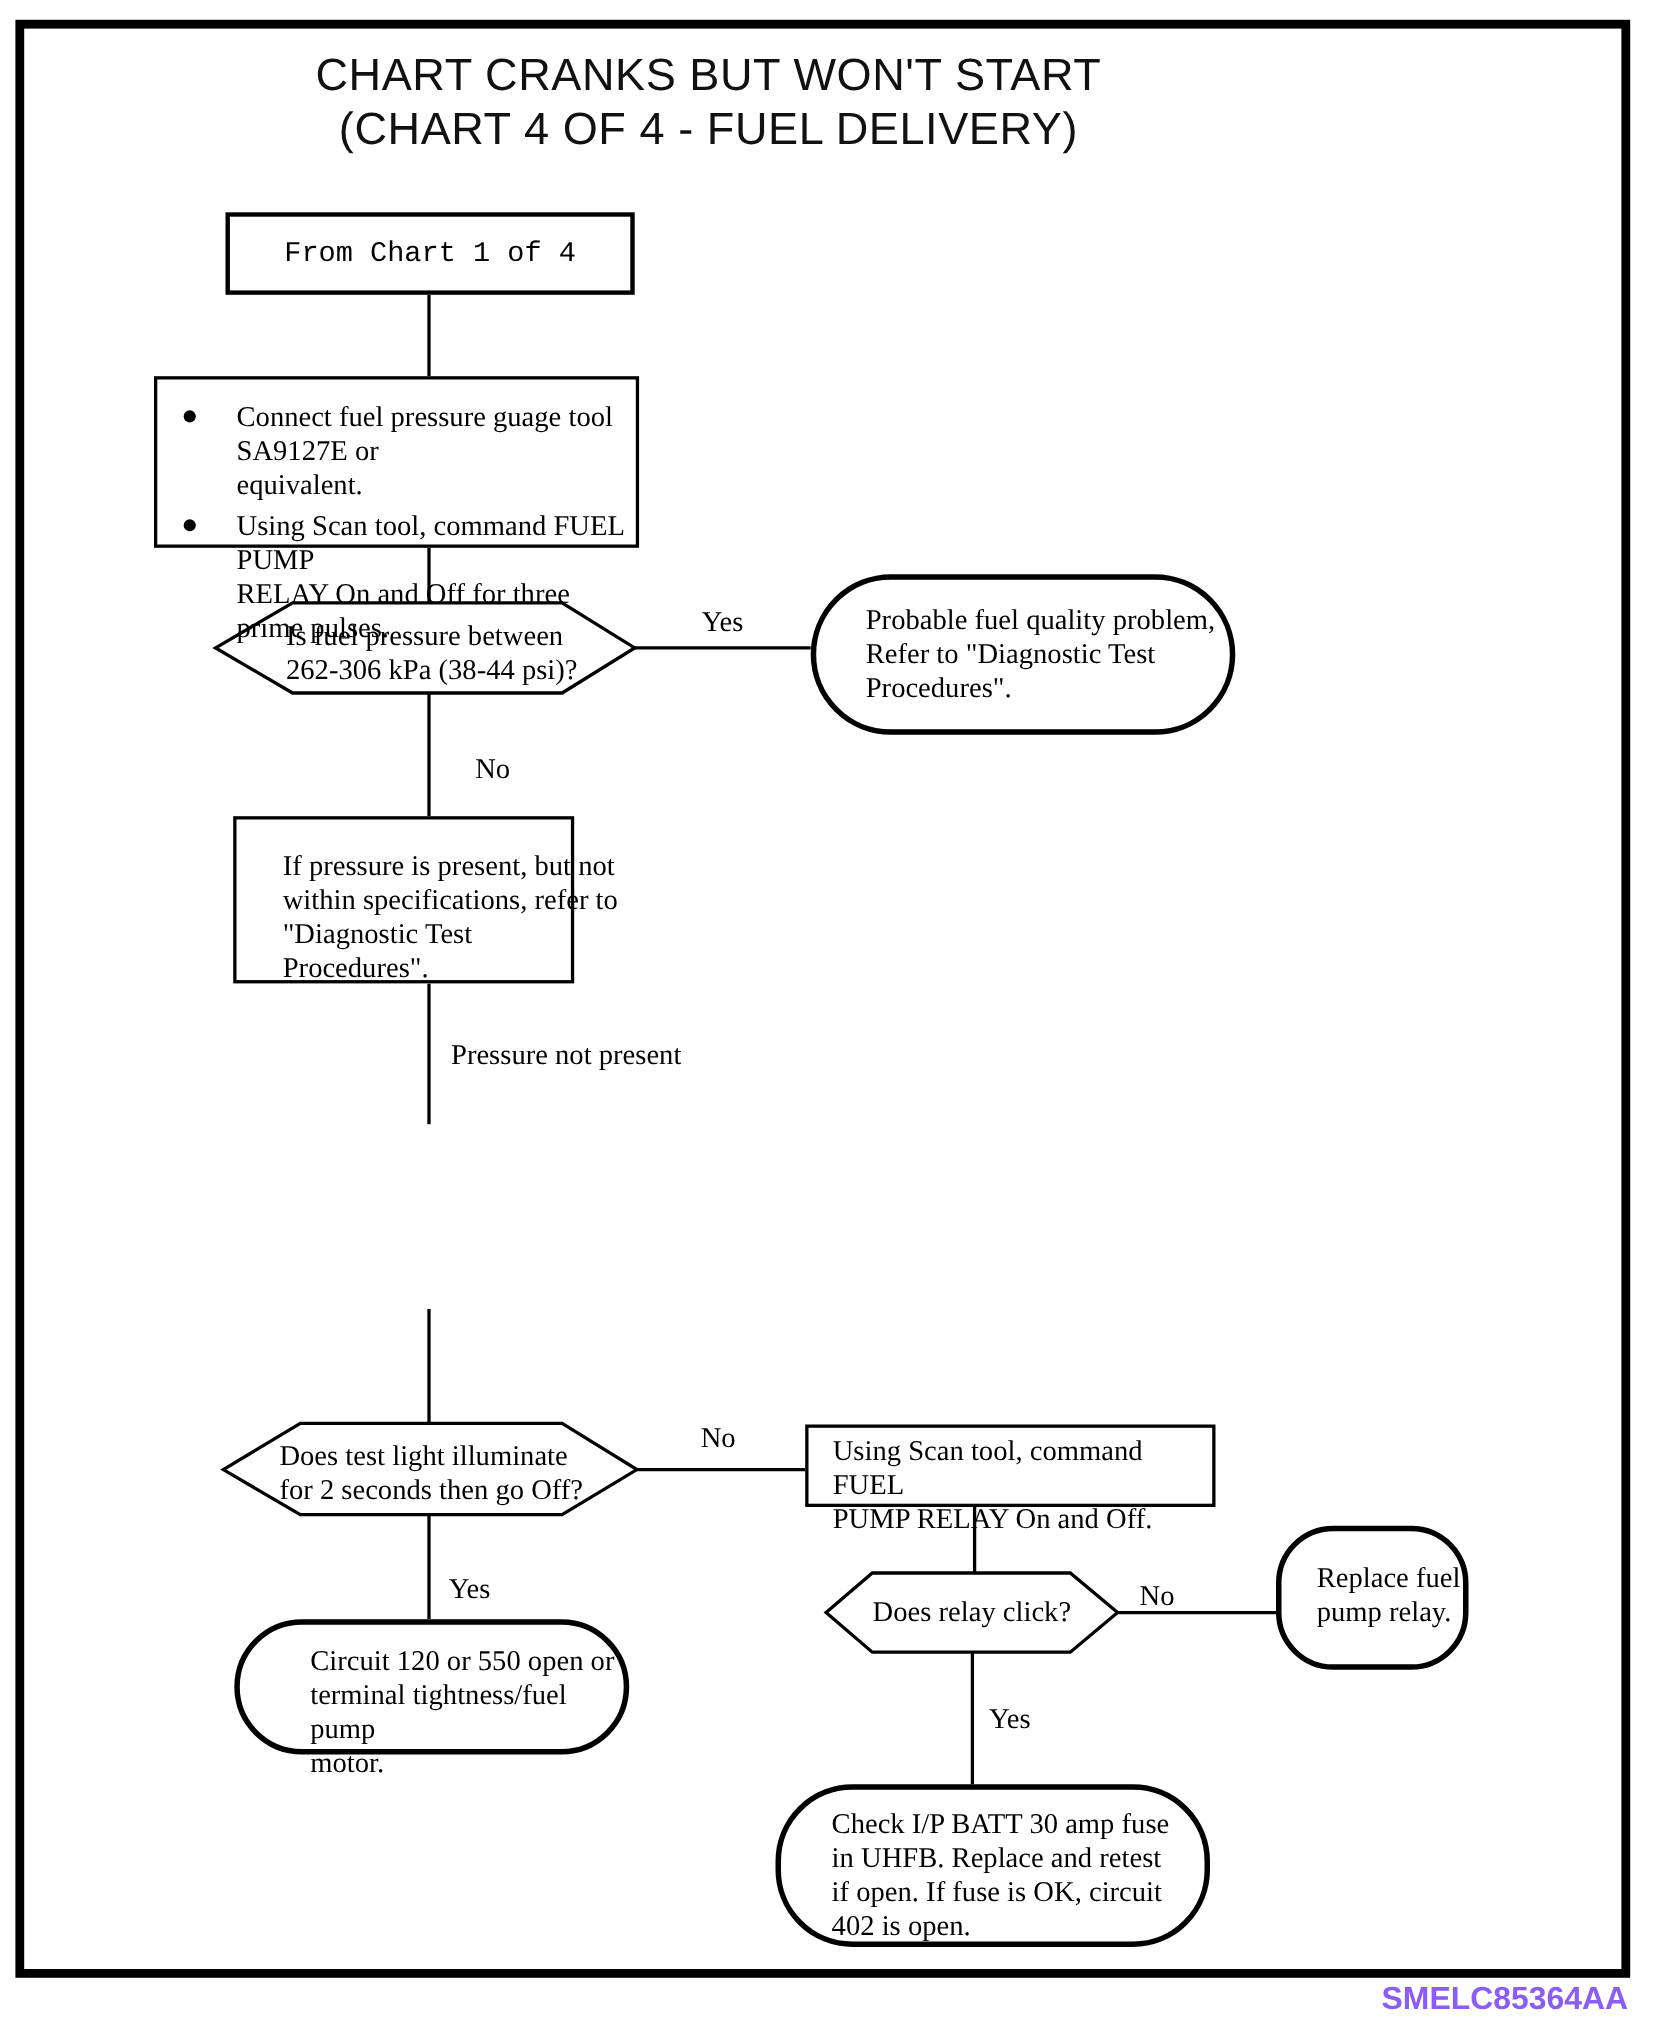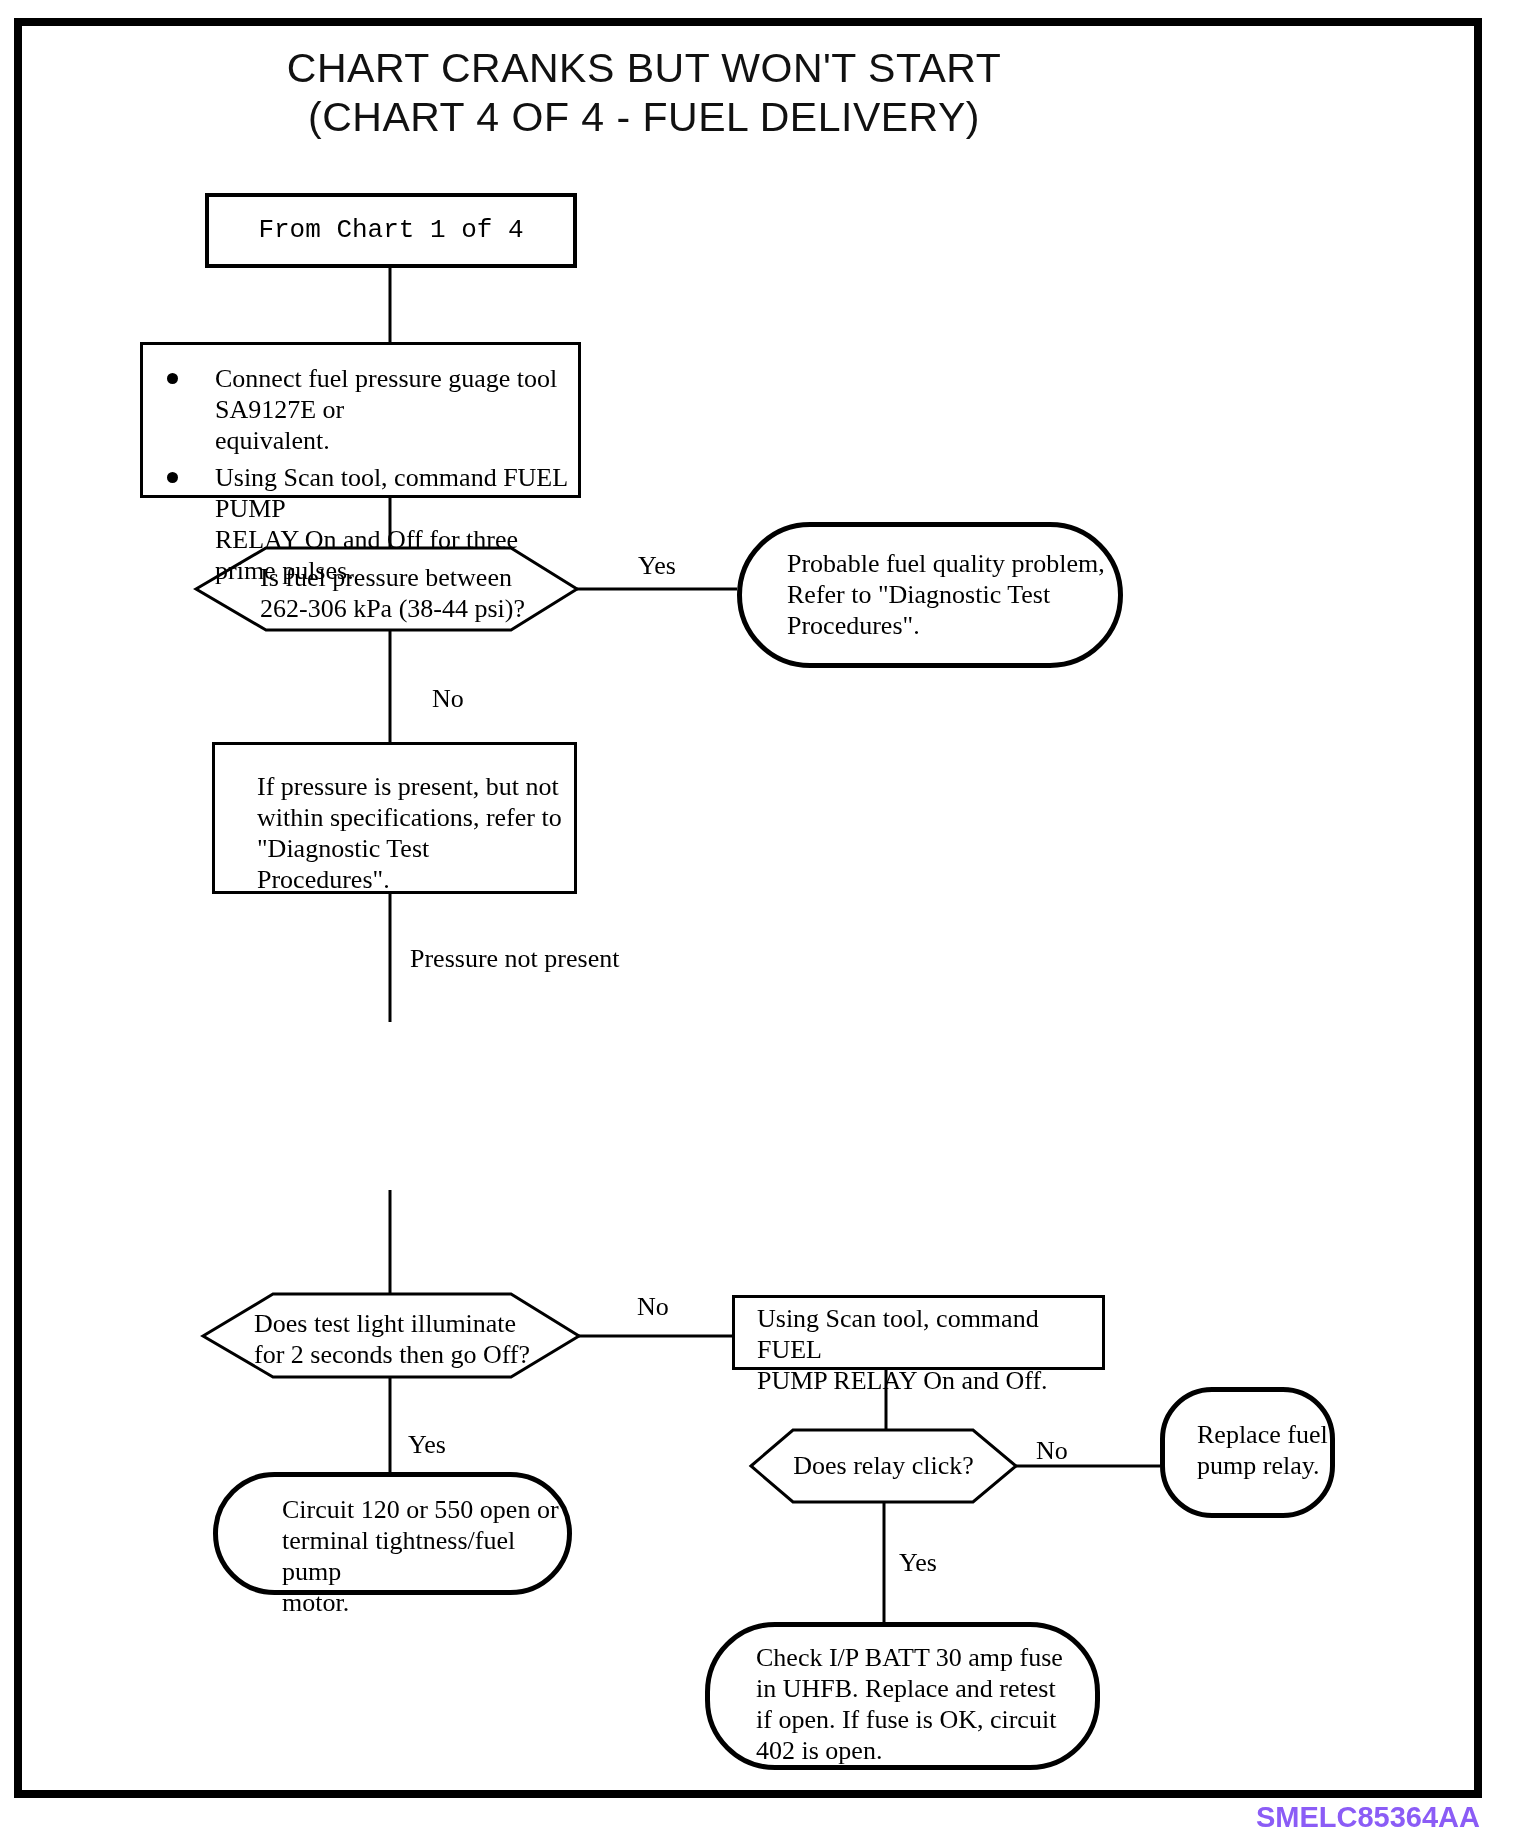--- a/index.html
+++ b/index.html
@@ -84,21 +84,21 @@
 
   <div class="ntext" style="position:absolute; left:260px; top:562px; width:290px;">Is fuel pressure between
 262-306 kPa (38-44 psi)?</div>
 
   <div class="node stadium" style="left:737px; top:522px; width:386px; height:146px; border-radius:73px; padding:21px 0 0 45px;">
     <div class="ntext" style="width:320px;">Probable fuel quality problem,
 Refer to "Diagnostic Test
 Procedures".</div>
   </div>
 
-  <div class="node rect" style="left:212px; top:742px; width:365px; height:152px; padding:26px 0 18px 42px;">
+  <div class="node rect" style="left:212px; top:742px; width:310px; height:152px; padding:26px 0 18px 42px;">
     <div class="ntext" style="width:305px;">If pressure is present, but not
 within specifications, refer to
 "Diagnostic Test Procedures".</div>
   </div>
 
 
   <div class="ntext" style="position:absolute; left:254px; top:1308px; width:290px;">Does test light illuminate
 for 2 seconds then go Off?</div>
 
   <div class="node rect" style="left:732px; top:1295px; width:373px; height:75px; padding:5px 0 0 22px;">

